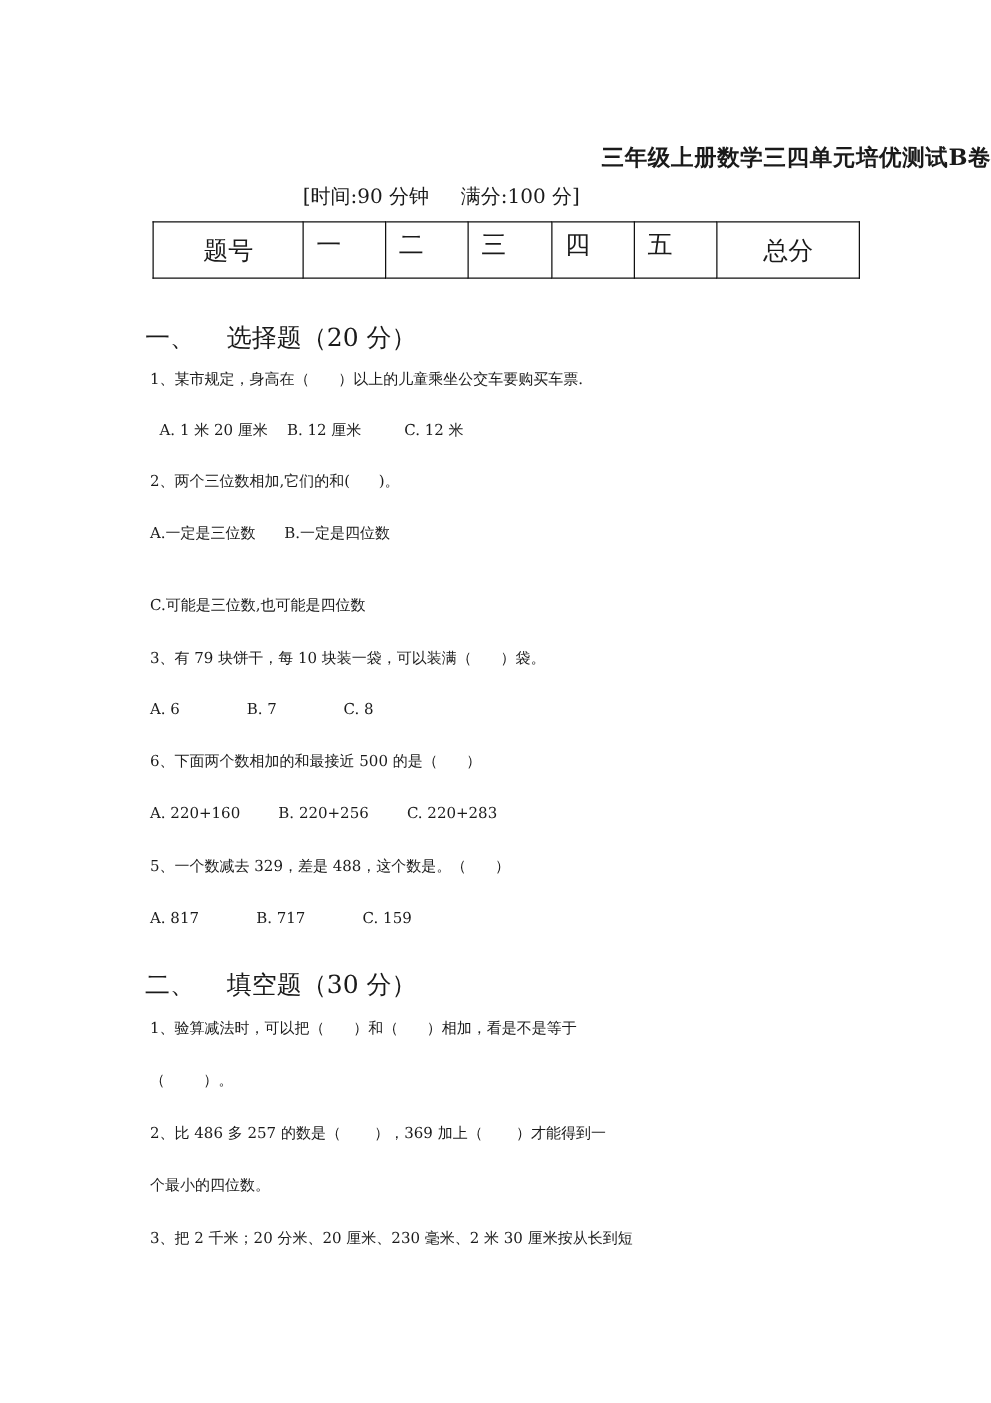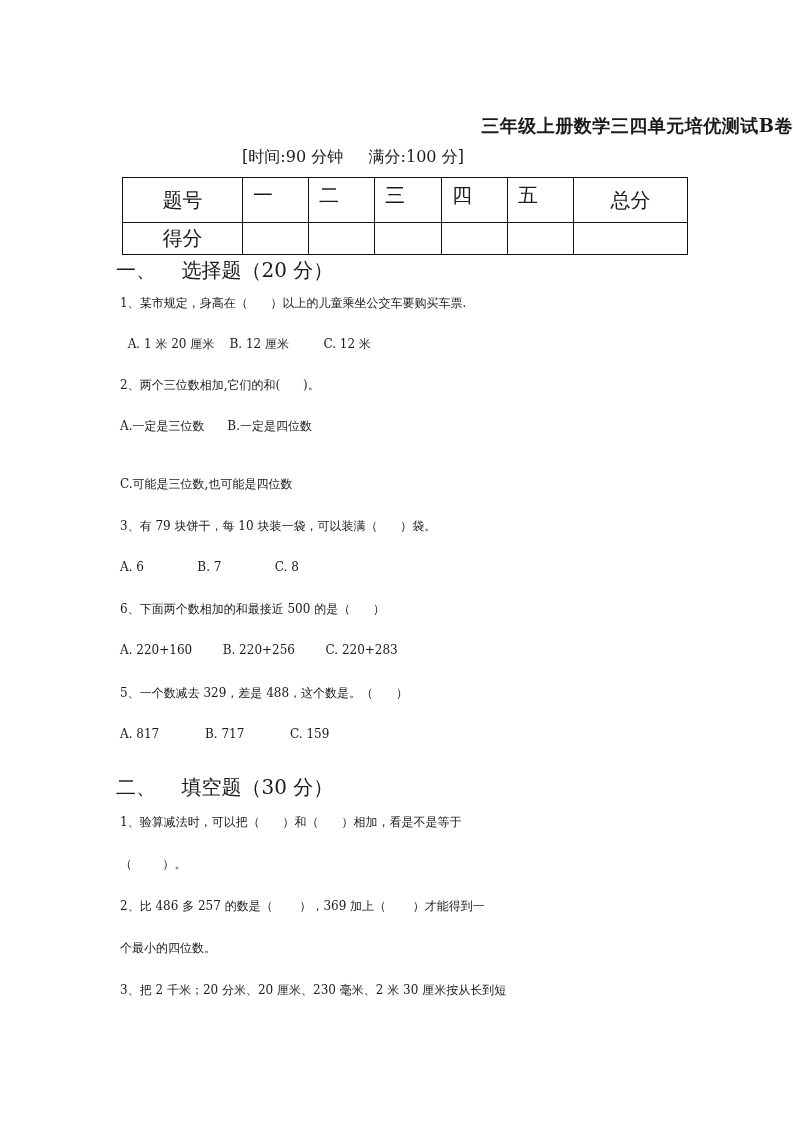--- a/index.html
+++ b/index.html
@@ -27,29 +27,20 @@
   <tbody>
       <tr class="r1">
     <td class="center" style="width:119px">题号</td>
     <td class="tl" style="width:55px">一</td>
     <td class="tl" style="width:55px">二</td>
     <td class="tl" style="width:56px">三</td>
     <td class="tl" style="width:55px">四</td>
     <td class="tl" style="width:55px">五</td>
     <td class="center" style="width:113px">总分</td>
   </tr>
-  <tr class="r2">
-    <td class="center">得分</td>
-    <td></td>
-    <td></td>
-    <td></td>
-    <td></td>
-    <td></td>
-    <td></td>
-  </tr>
 </tbody>
   </table>
 
 <div class="abs sec" style="top:257px">一、    选择题（20 分）</div>
 <div class="abs line" style="top:295px">1、某市规定，身高在（      ）以上的儿童乘坐公交车要购买车票.</div>
 <div class="abs line" style="top:336px">  A. 1 米 20 厘米    B. 12 厘米         C. 12 米</div>
 <div class="abs line" style="top:377px">2、两个三位数相加,它们的和(      )。</div>
 <div class="abs line" style="top:418px">A.一定是三位数      B.一定是四位数</div>
 <div class="abs line" style="top:476px">C.可能是三位数,也可能是四位数</div>
 <div class="abs line" style="top:518px">3、有 79 块饼干，每 10 块装一袋，可以装满（      ）袋。</div>

